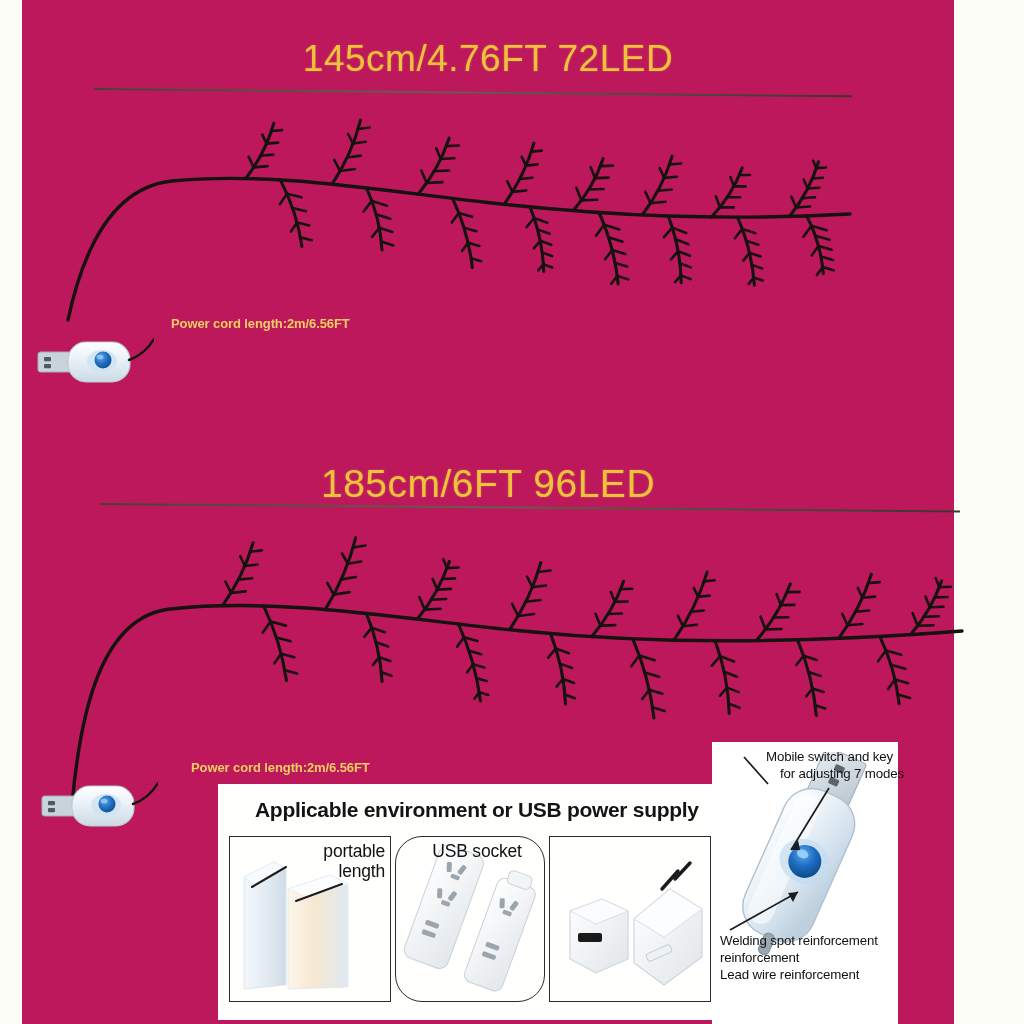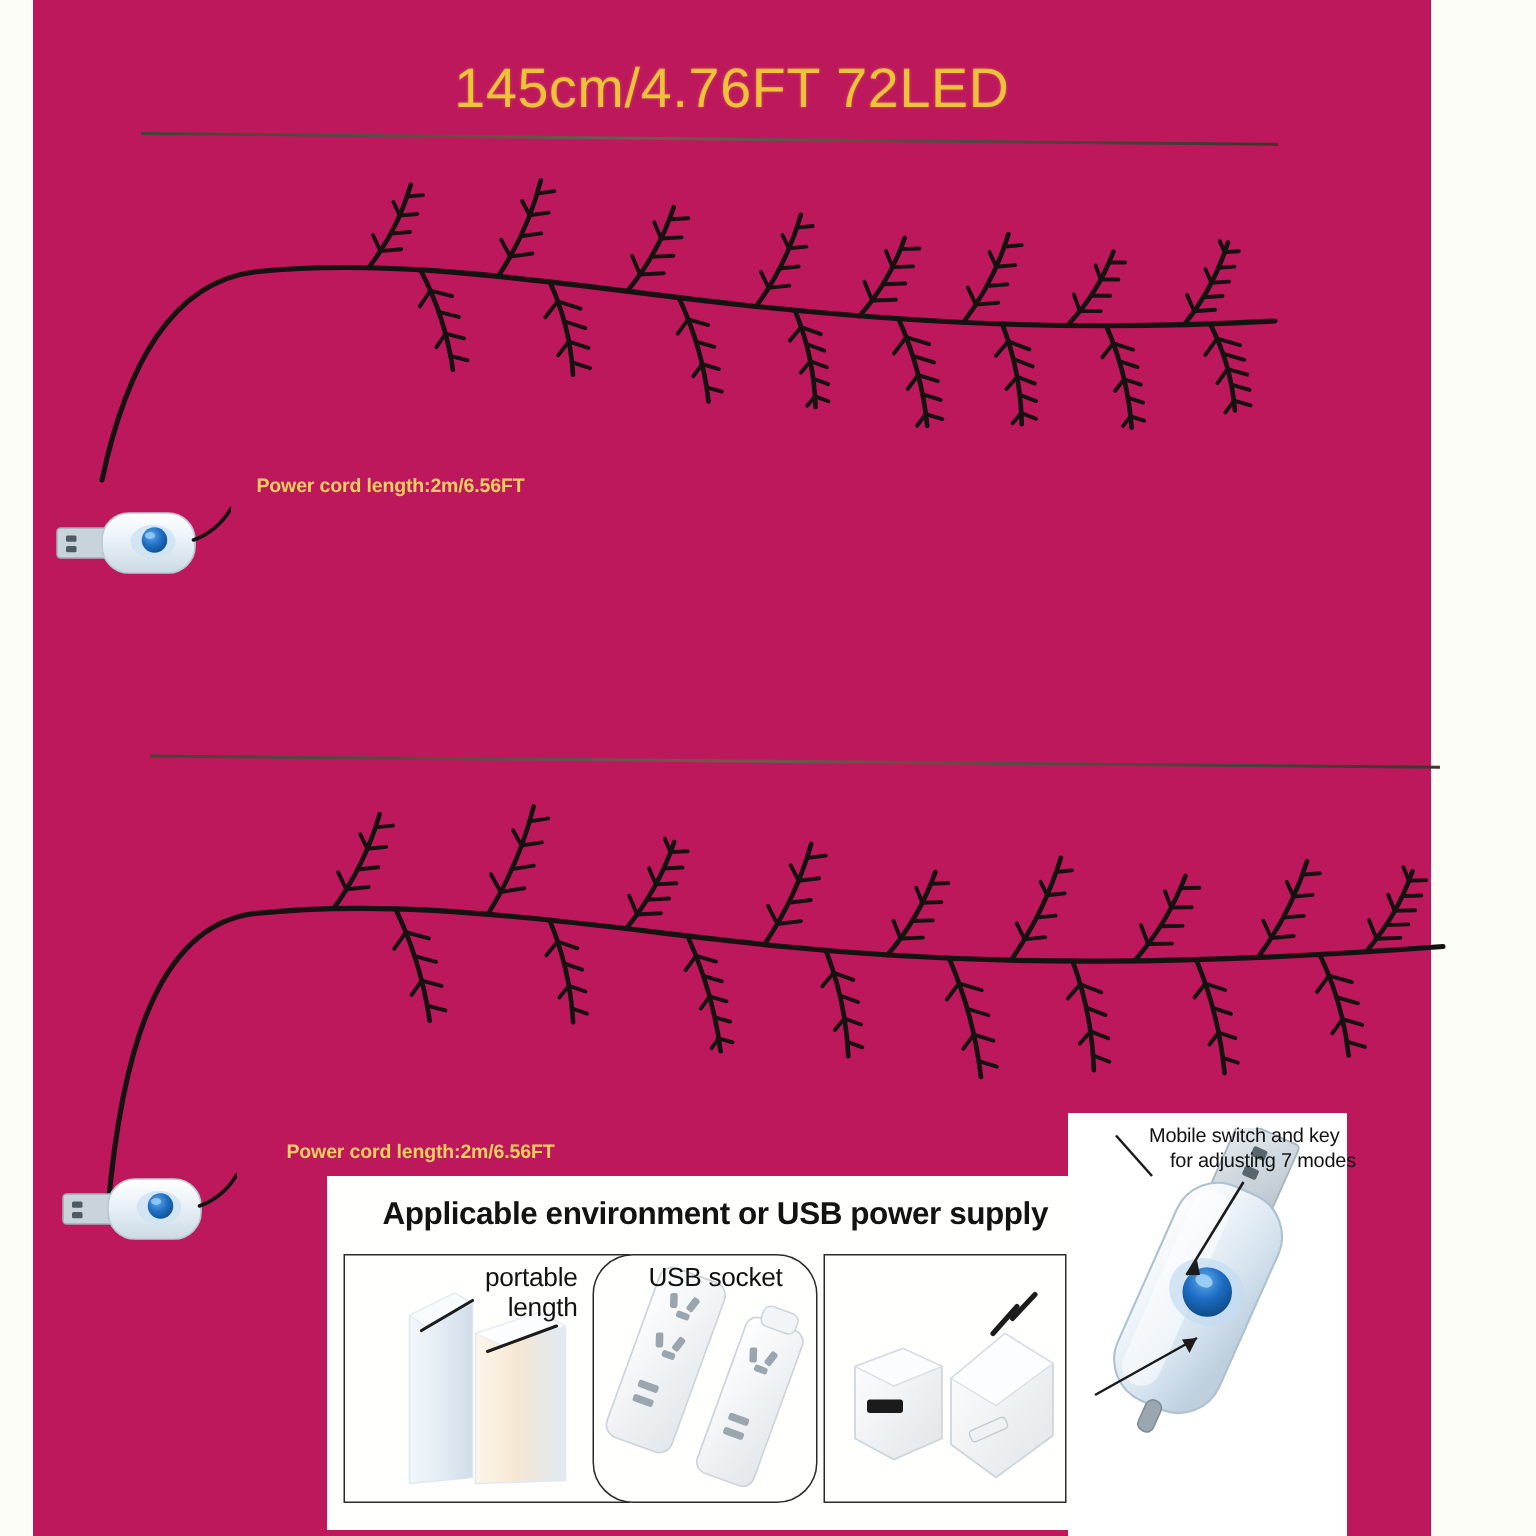--- a/index.html
+++ b/index.html
@@ -121,21 +121,21 @@
 
   
   .prod-box {
     position: absolute;
     top: 836px;
     height: 164px;
     border: 1.6px solid #2b2b2b;
     background: #fffffe;
     overflow: hidden;
   }
-  #prod-box-0 { left: 207px; width: 160px; padding-left: 29px; }
+  #prod-box-0 { left: 207px; width: 160px; }
   #prod-box-1 { left: 373px; width: 148px; border-radius: 27px; }
   #prod-box-2 { left: 527px; width: 160px; }
 
   .prod-caption {
     position: absolute;
     font-size: 17.5px;
     color: #111;
     line-height: 1.12;
     font-family: "Liberation Sans", sans-serif;
     z-index: 4;
@@ -320,20 +320,21 @@
     <rect x="8" y="30" width="7" height="4.2" rx="1" fill="#4d5a63"></rect>
 
     <rect x="32" y="8" width="62" height="40" rx="18" fill="url(#bodyGrad1)" stroke="#b9c9d4" stroke-width="1.1"></rect>
     <ellipse cx="66" cy="27" rx="15" ry="11" fill="#cfe3f2" opacity="0.85"></ellipse>
     <circle cx="67" cy="26" r="8.5" fill="url(#btnGrad1)"></circle>
     <ellipse cx="64" cy="23" rx="3.4" ry="2.3" fill="#9fd2f7" opacity="0.75"></ellipse>
 
     <path d="M93 26 C 104 22, 112 15, 118 5" class="vine-stroke" stroke-width="2.4"></path>
   </svg>
 
+  <div class="section-title" id="title-2">185cm/6FT 96LED</div>
   <div class="divider" id="divider-2"></div>
 
   <svg class="vine-svg" id="vine-2" width="1024" height="330" viewBox="0 0 1024 330">
     <g id="vine2-group">
         <path d="M50 290 C 58 200, 78 102, 148 94 C 260 82, 380 104, 500 116 C 640 130, 780 128, 940 116" class="vine-stroke" stroke-width="3.4"></path>
         <path d="M200.4442138671875 90.71105194091797 Q221.1799682826002 61.88348720118159 231.1301941424229 27.795468699976276" class="vine-stroke" stroke-width="3.1"></path>
         <path d="M208.95004619545816 77.92872446610494 L223.76842243644543 76.3712503634169" class="vine-stroke" stroke-width="2.6"></path>
         <path d="M208.95004619545816 77.92872446610494 L203.3980756213745 66.54549786972599" class="vine-stroke" stroke-width="2.6"></path>
         <path d="M216.43645238425904 64.64918964143662 L230.1608545403412 63.206696848343" class="vine-stroke" stroke-width="2.6"></path>
         <path d="M222.90343243359018 50.87244746691302 L235.53386050476726 49.54493598341382" class="vine-stroke" stroke-width="2.6"></path>
@@ -596,20 +597,25 @@
       <ellipse cx="88" cy="106" rx="6" ry="4.2" fill="#a7d9fb" opacity="0.8"></ellipse>
 
       <rect x="86" y="192" width="11" height="22" rx="5" fill="#9aa7b0" stroke="#7d8b95" stroke-width="1"></rect>
     </g>
   </svg>
 
   <div class="annot" id="annot-modes">
     <div>Mobile switch and key</div>
     <div style="padding-left:14px">for adjusting 7 modes</div>
   </div>
+  <div class="annot" id="annot-weld">
+    <div>Welding spot reinforcement</div>
+    <div>reinforcement</div>
+    <div>Lead wire reinforcement</div>
+  </div>
 
   <svg style="position:absolute;left:690px;top:740px;" width="250" height="290" viewBox="0 0 250 290">
 
     <line x1="32" y1="17" x2="56" y2="44" stroke="#1b1b1b" stroke-width="1.7"></line>
 
     <line x1="117" y1="48" x2="79" y2="110" stroke="#1b1b1b" stroke-width="1.7"></line>
     <polygon points="79,110 86,100 88,110" fill="#1b1b1b"></polygon>
 
     <line x1="18" y1="190" x2="86" y2="152" stroke="#1b1b1b" stroke-width="1.7"></line>
     <polygon points="86,152 76,153 81,162" fill="#1b1b1b"></polygon>

